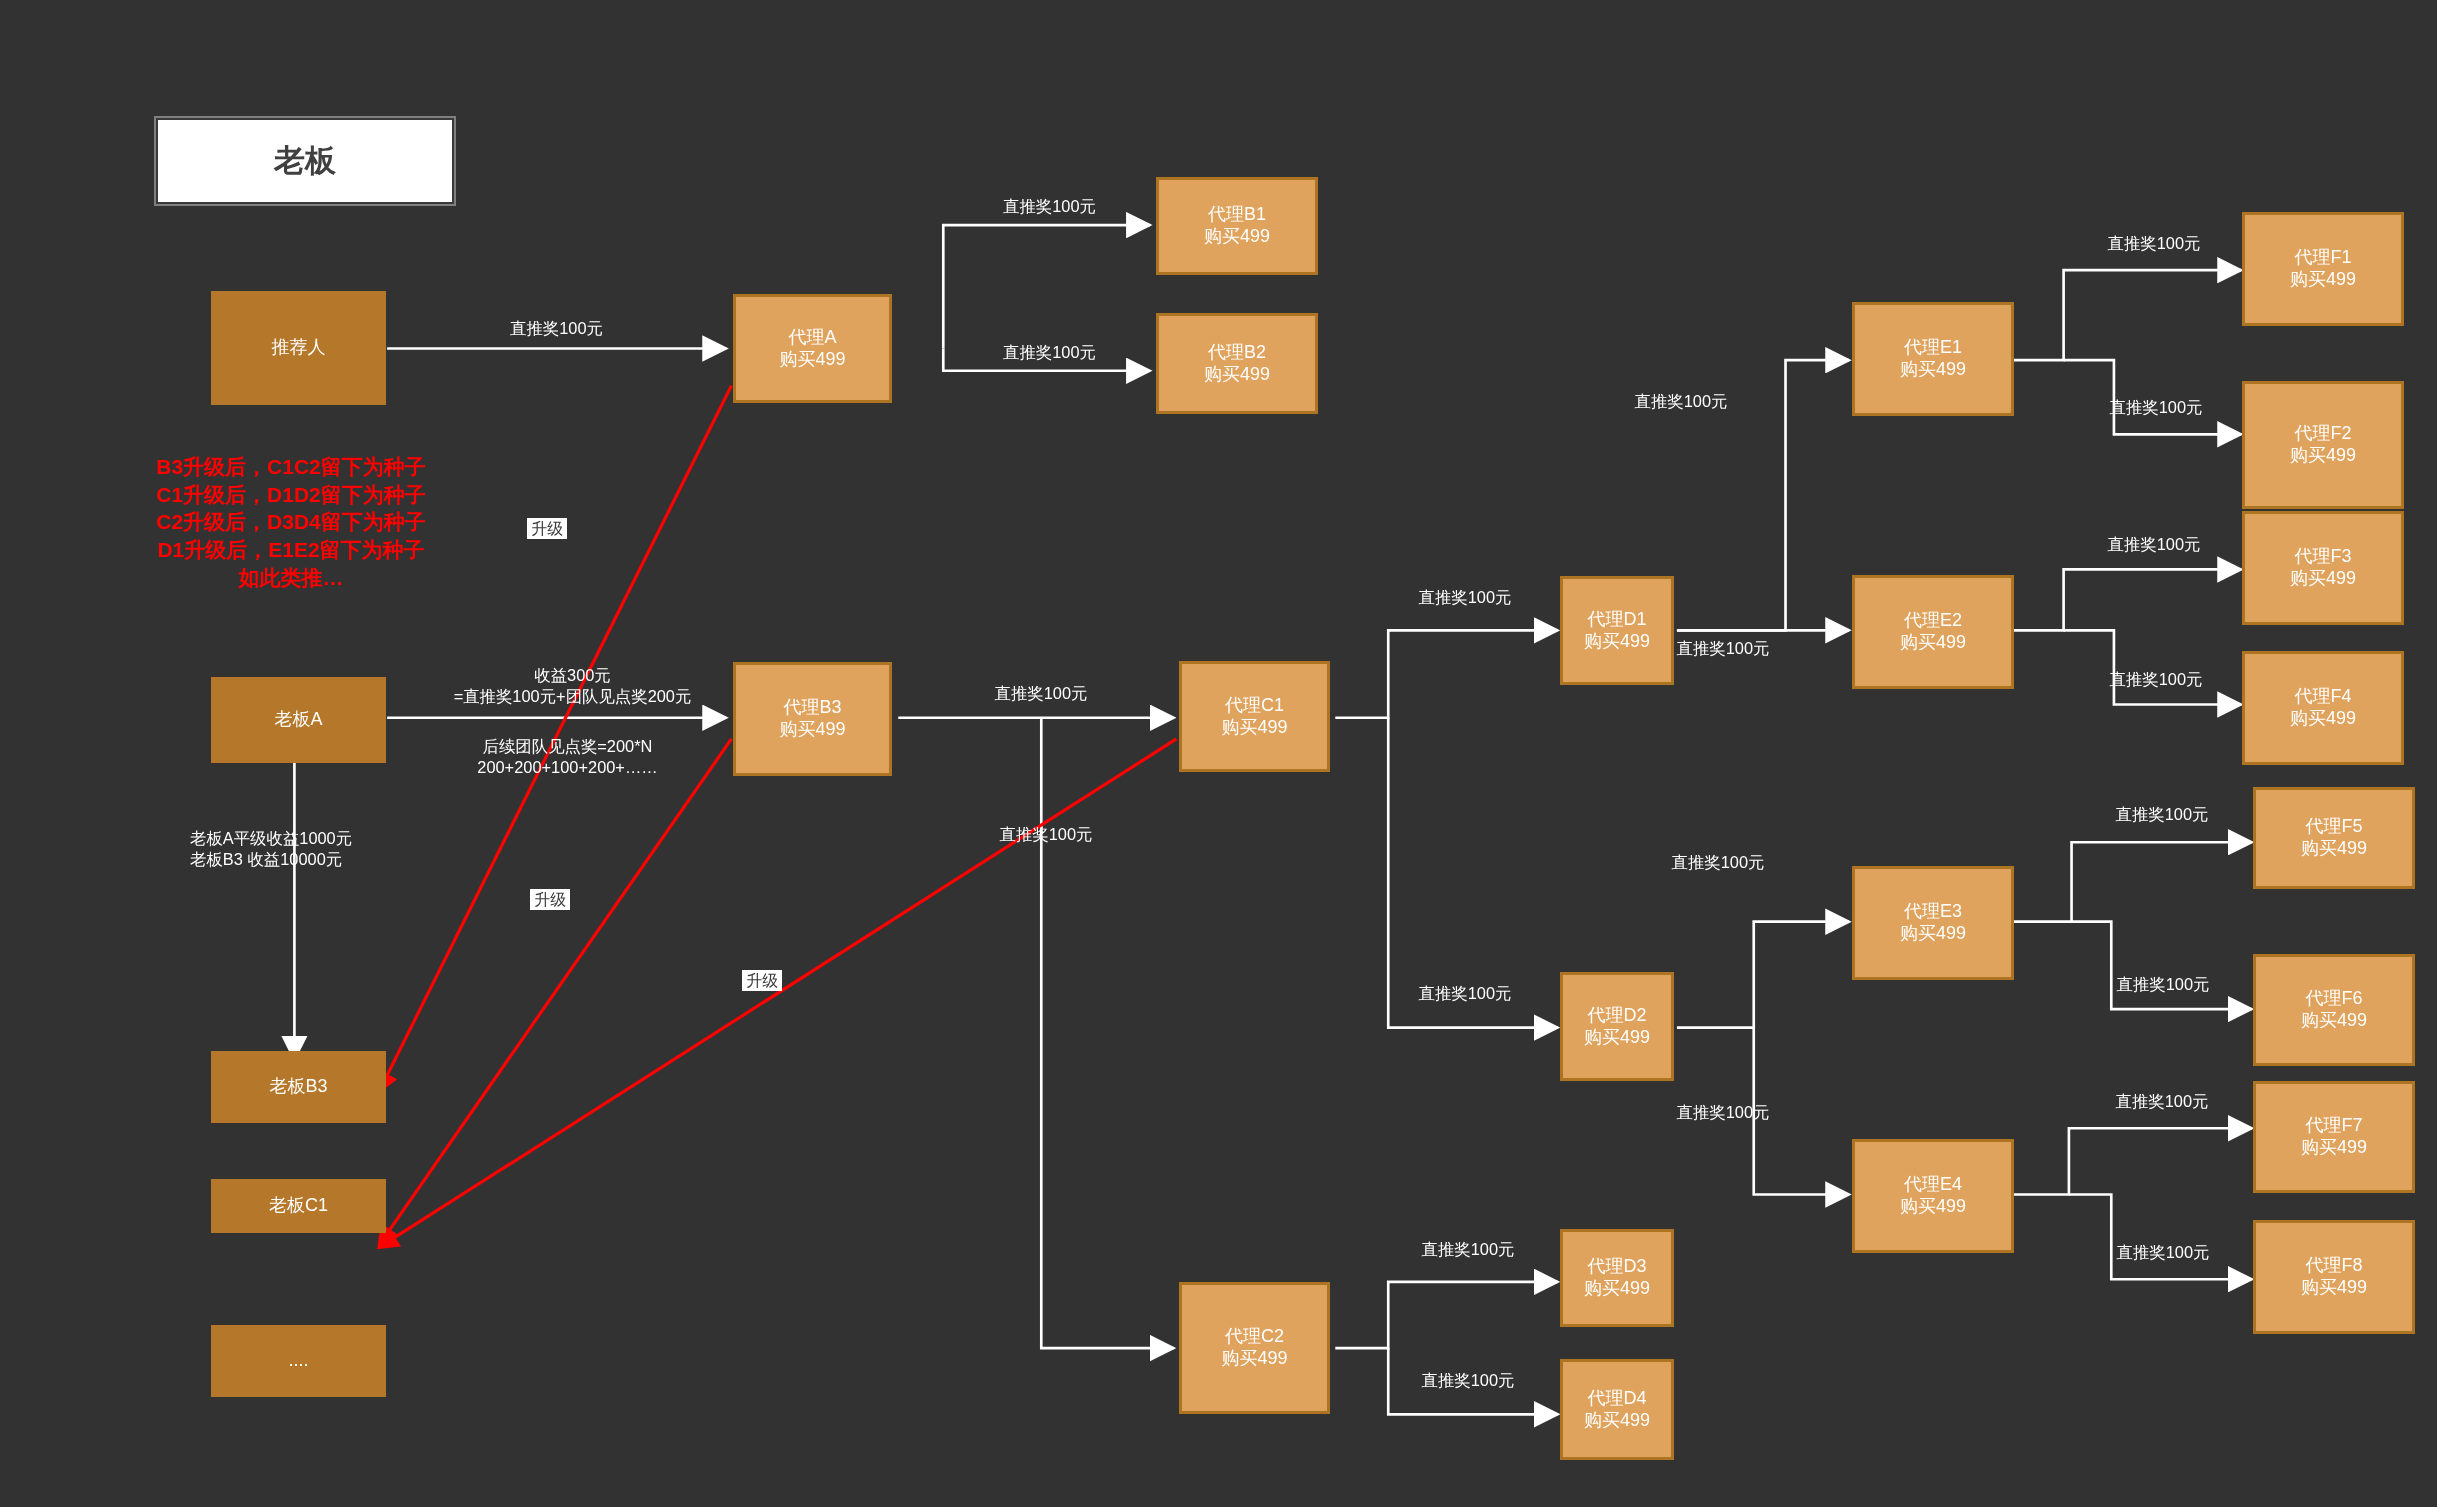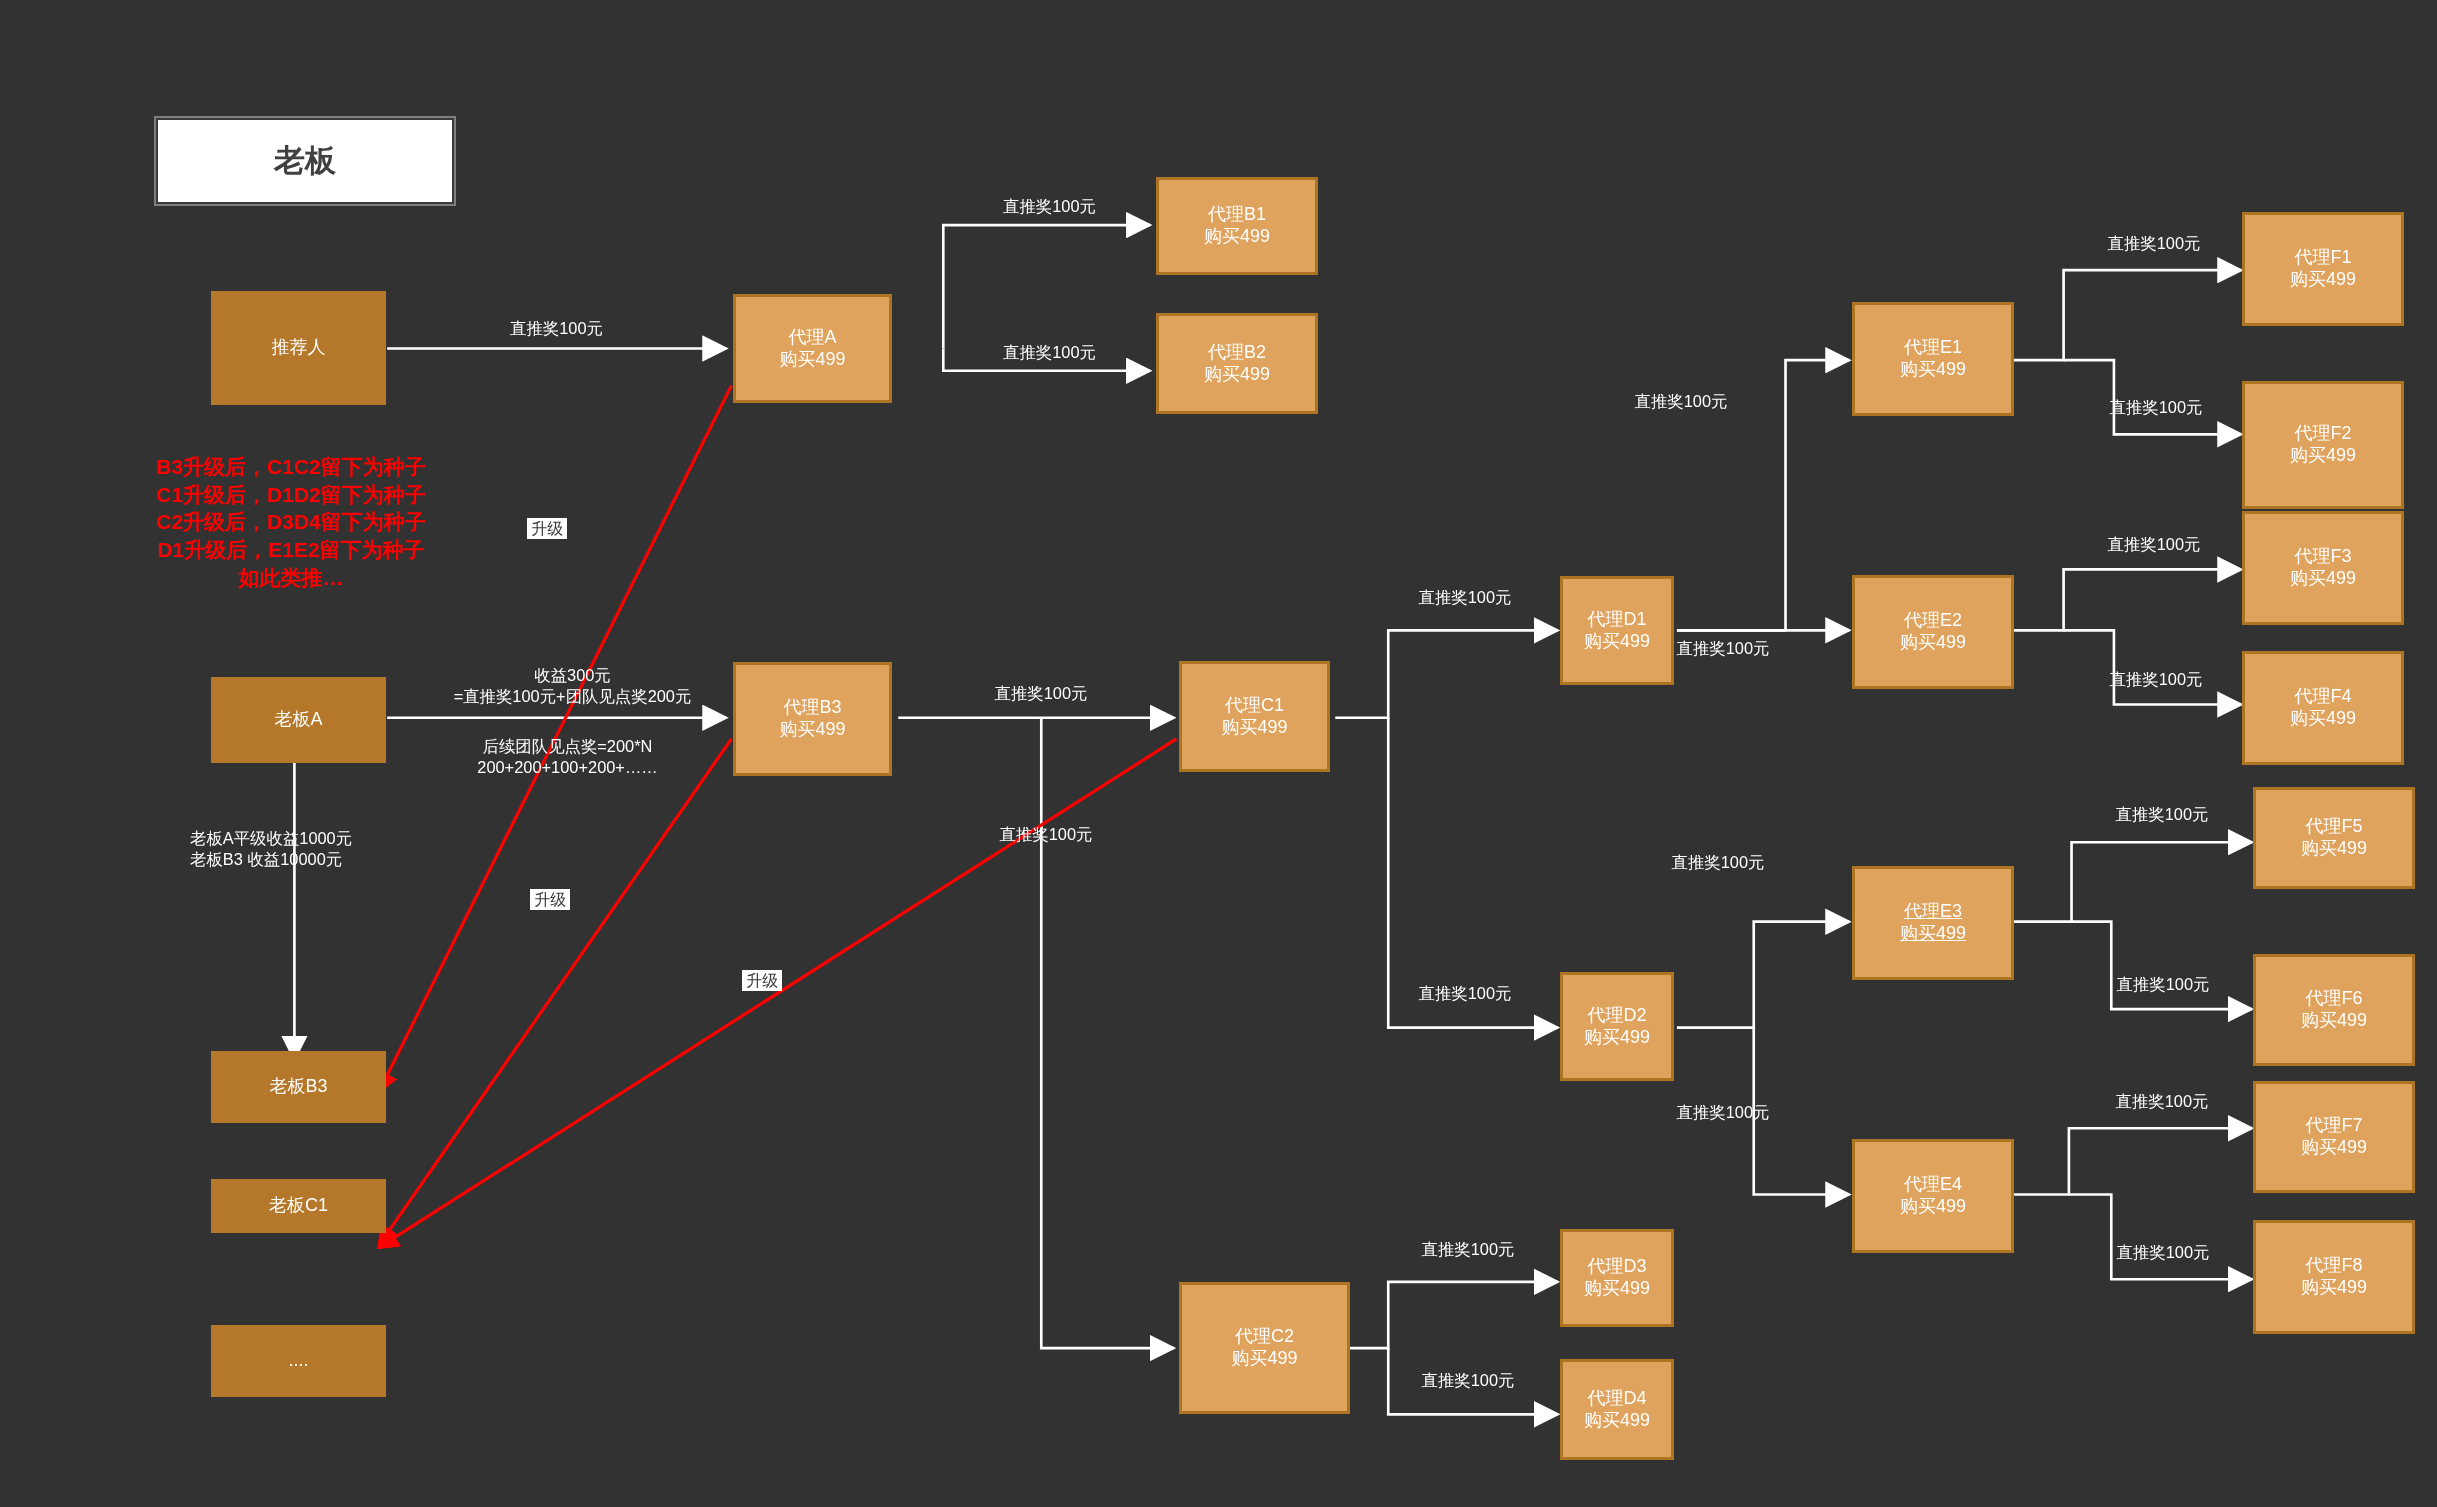--- a/index.html
+++ b/index.html
@@ -141,21 +141,21 @@
 
   <div class="node agent" style="left:733px;top:662px;width:159px;height:114px;">
     <span>代理B3
 购买499</span>
   </div>
 
   <div class="node agent" style="left:1179px;top:661px;width:151px;height:111px;">
     <span>代理C1
 购买499</span>
   </div>
-  <div class="node agent" style="left:1179px;top:1282px;width:171px;height:132px;">
+  <div class="node agent" style="left:1179px;top:1282px;width:151px;height:132px;">
     <span>代理C2
 购买499</span>
   </div>
 
   <div class="node agent" style="left:1560px;top:576px;width:114px;height:109px;">
     <span>代理D1
 购买499</span>
   </div>
   <div class="node agent" style="left:1560px;top:972px;width:114px;height:109px;">
     <span>代理D2
@@ -171,21 +171,21 @@
   </div>
 
   <div class="node agent" style="left:1852px;top:302px;width:162px;height:114px;">
     <span>代理E1
 购买499</span>
   </div>
   <div class="node agent" style="left:1852px;top:575px;width:162px;height:114px;">
     <span>代理E2
 购买499</span>
   </div>
-  <div class="node agent" style="left:1852px;top:866px;width:162px;height:114px;text-decoration:underline;">
+  <div class="node agent" style="left:1852px;top:866px;width:162px;height:114px;">
     <span>代理E3
 购买499</span>
   </div>
   <div class="node agent" style="left:1852px;top:1139px;width:162px;height:114px;">
     <span>代理E4
 购买499</span>
   </div>
 
   <div class="node agent" style="left:2242px;top:212px;width:162px;height:114px;">
     <span>代理F1

